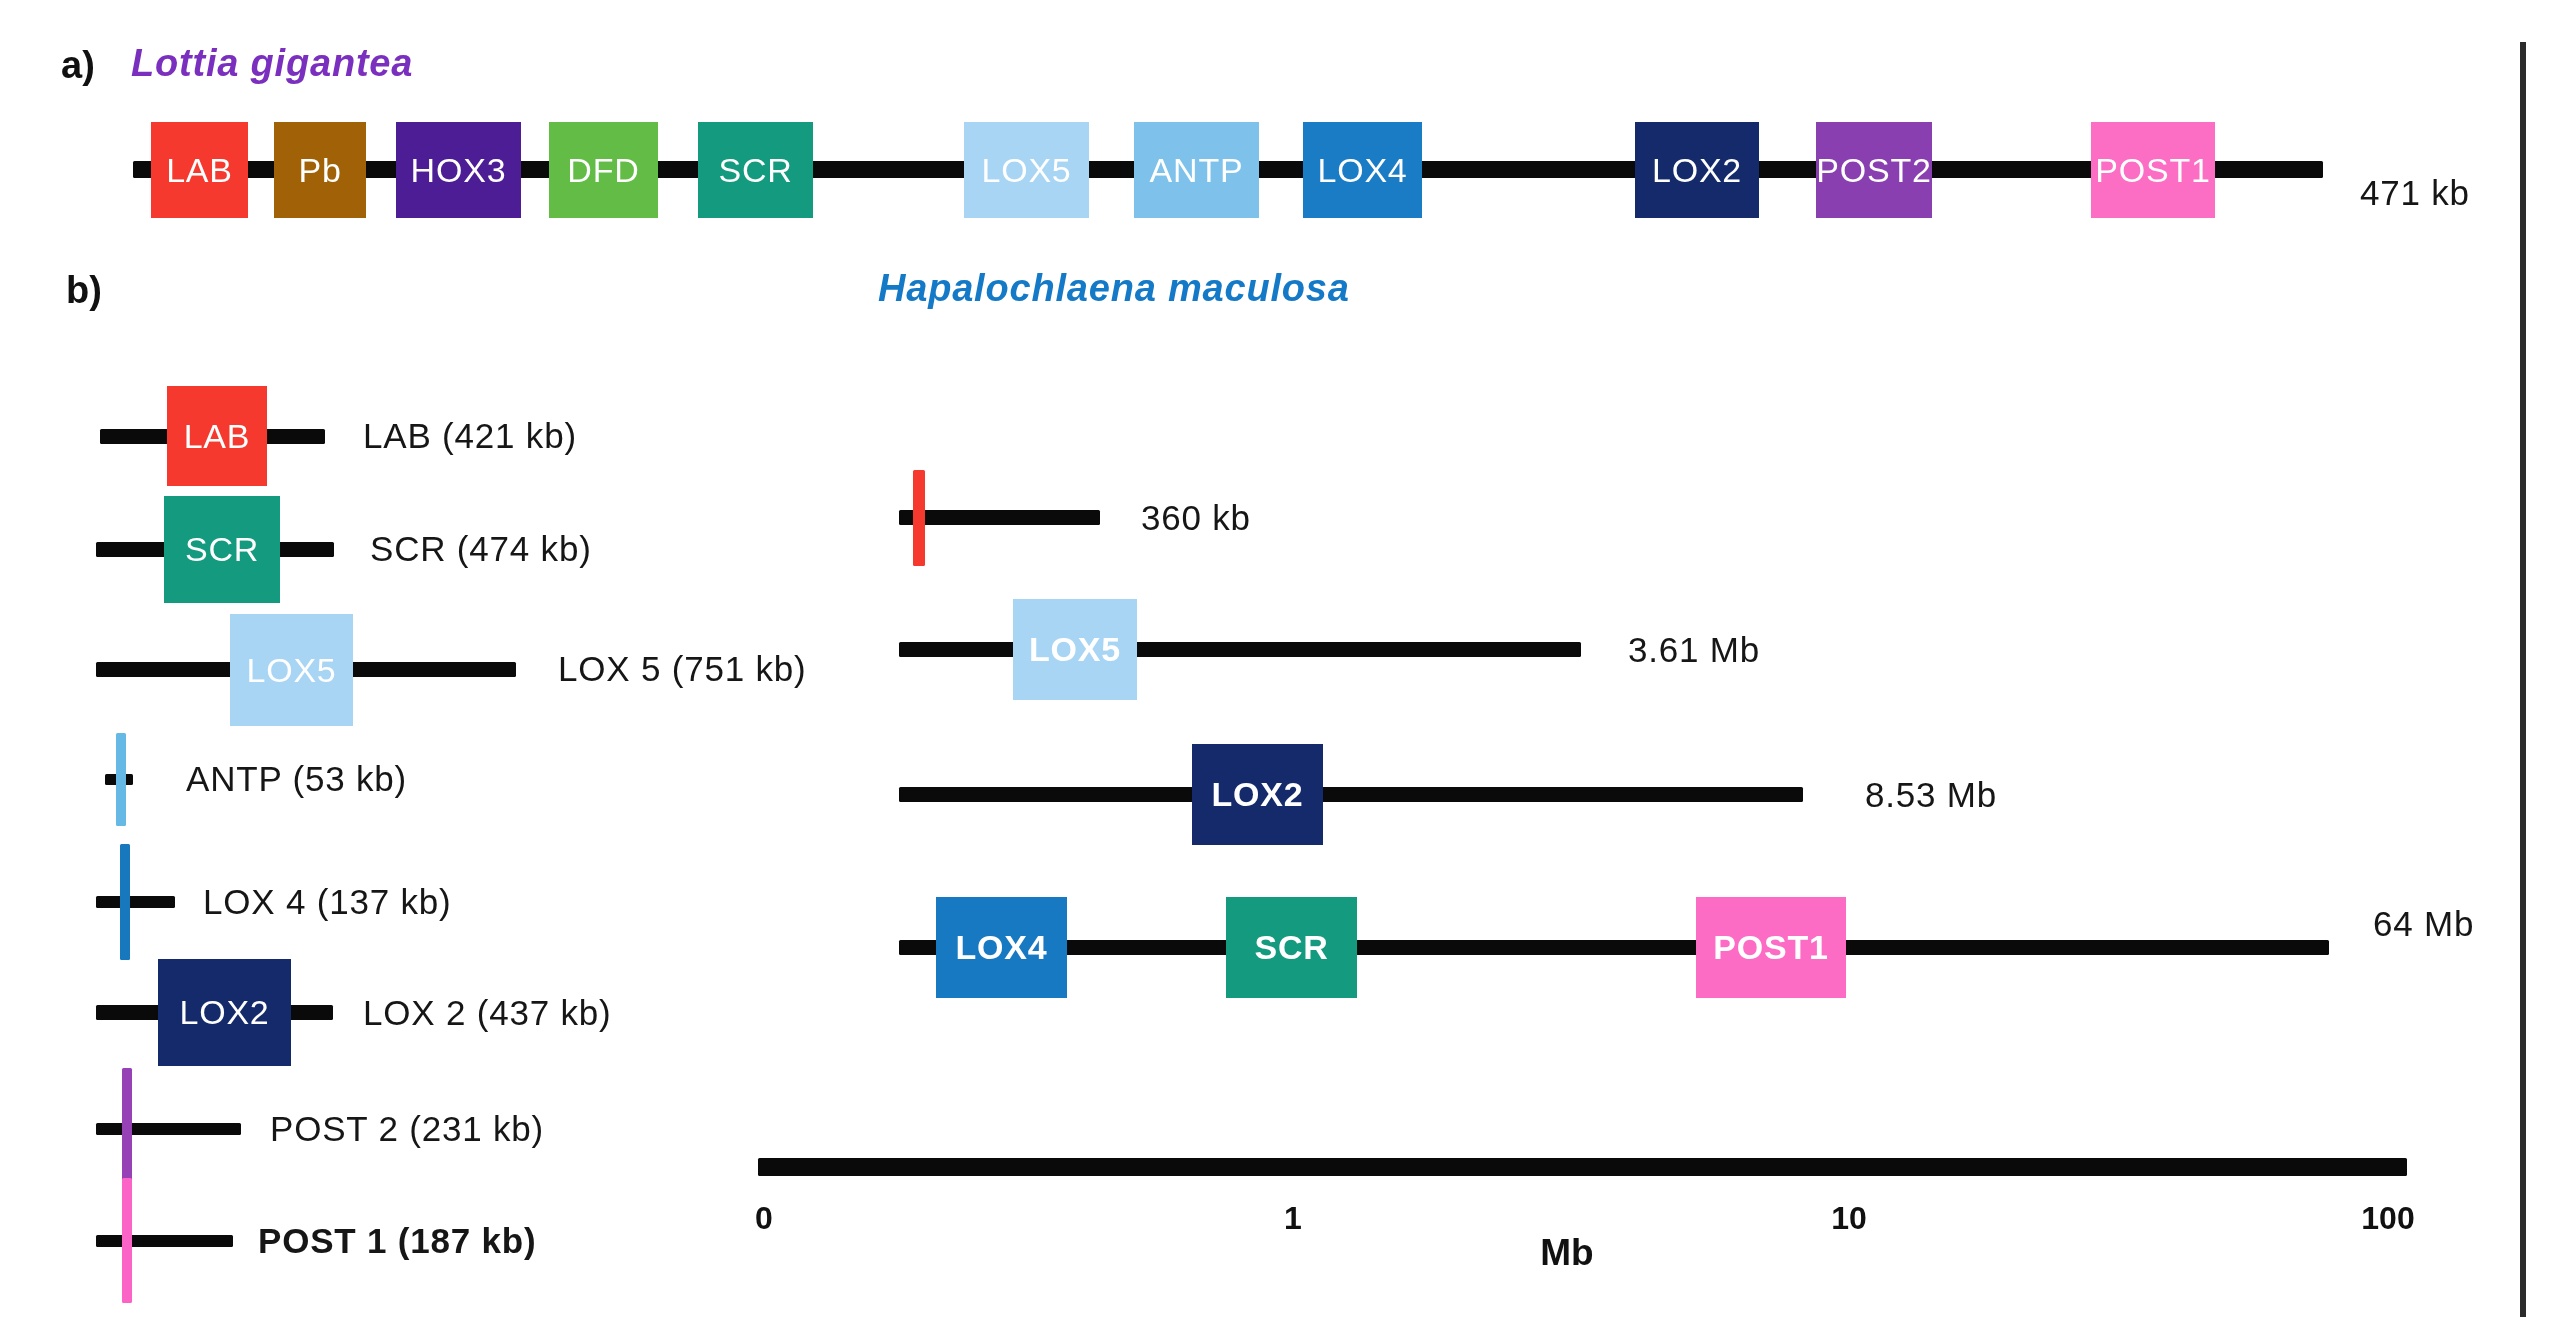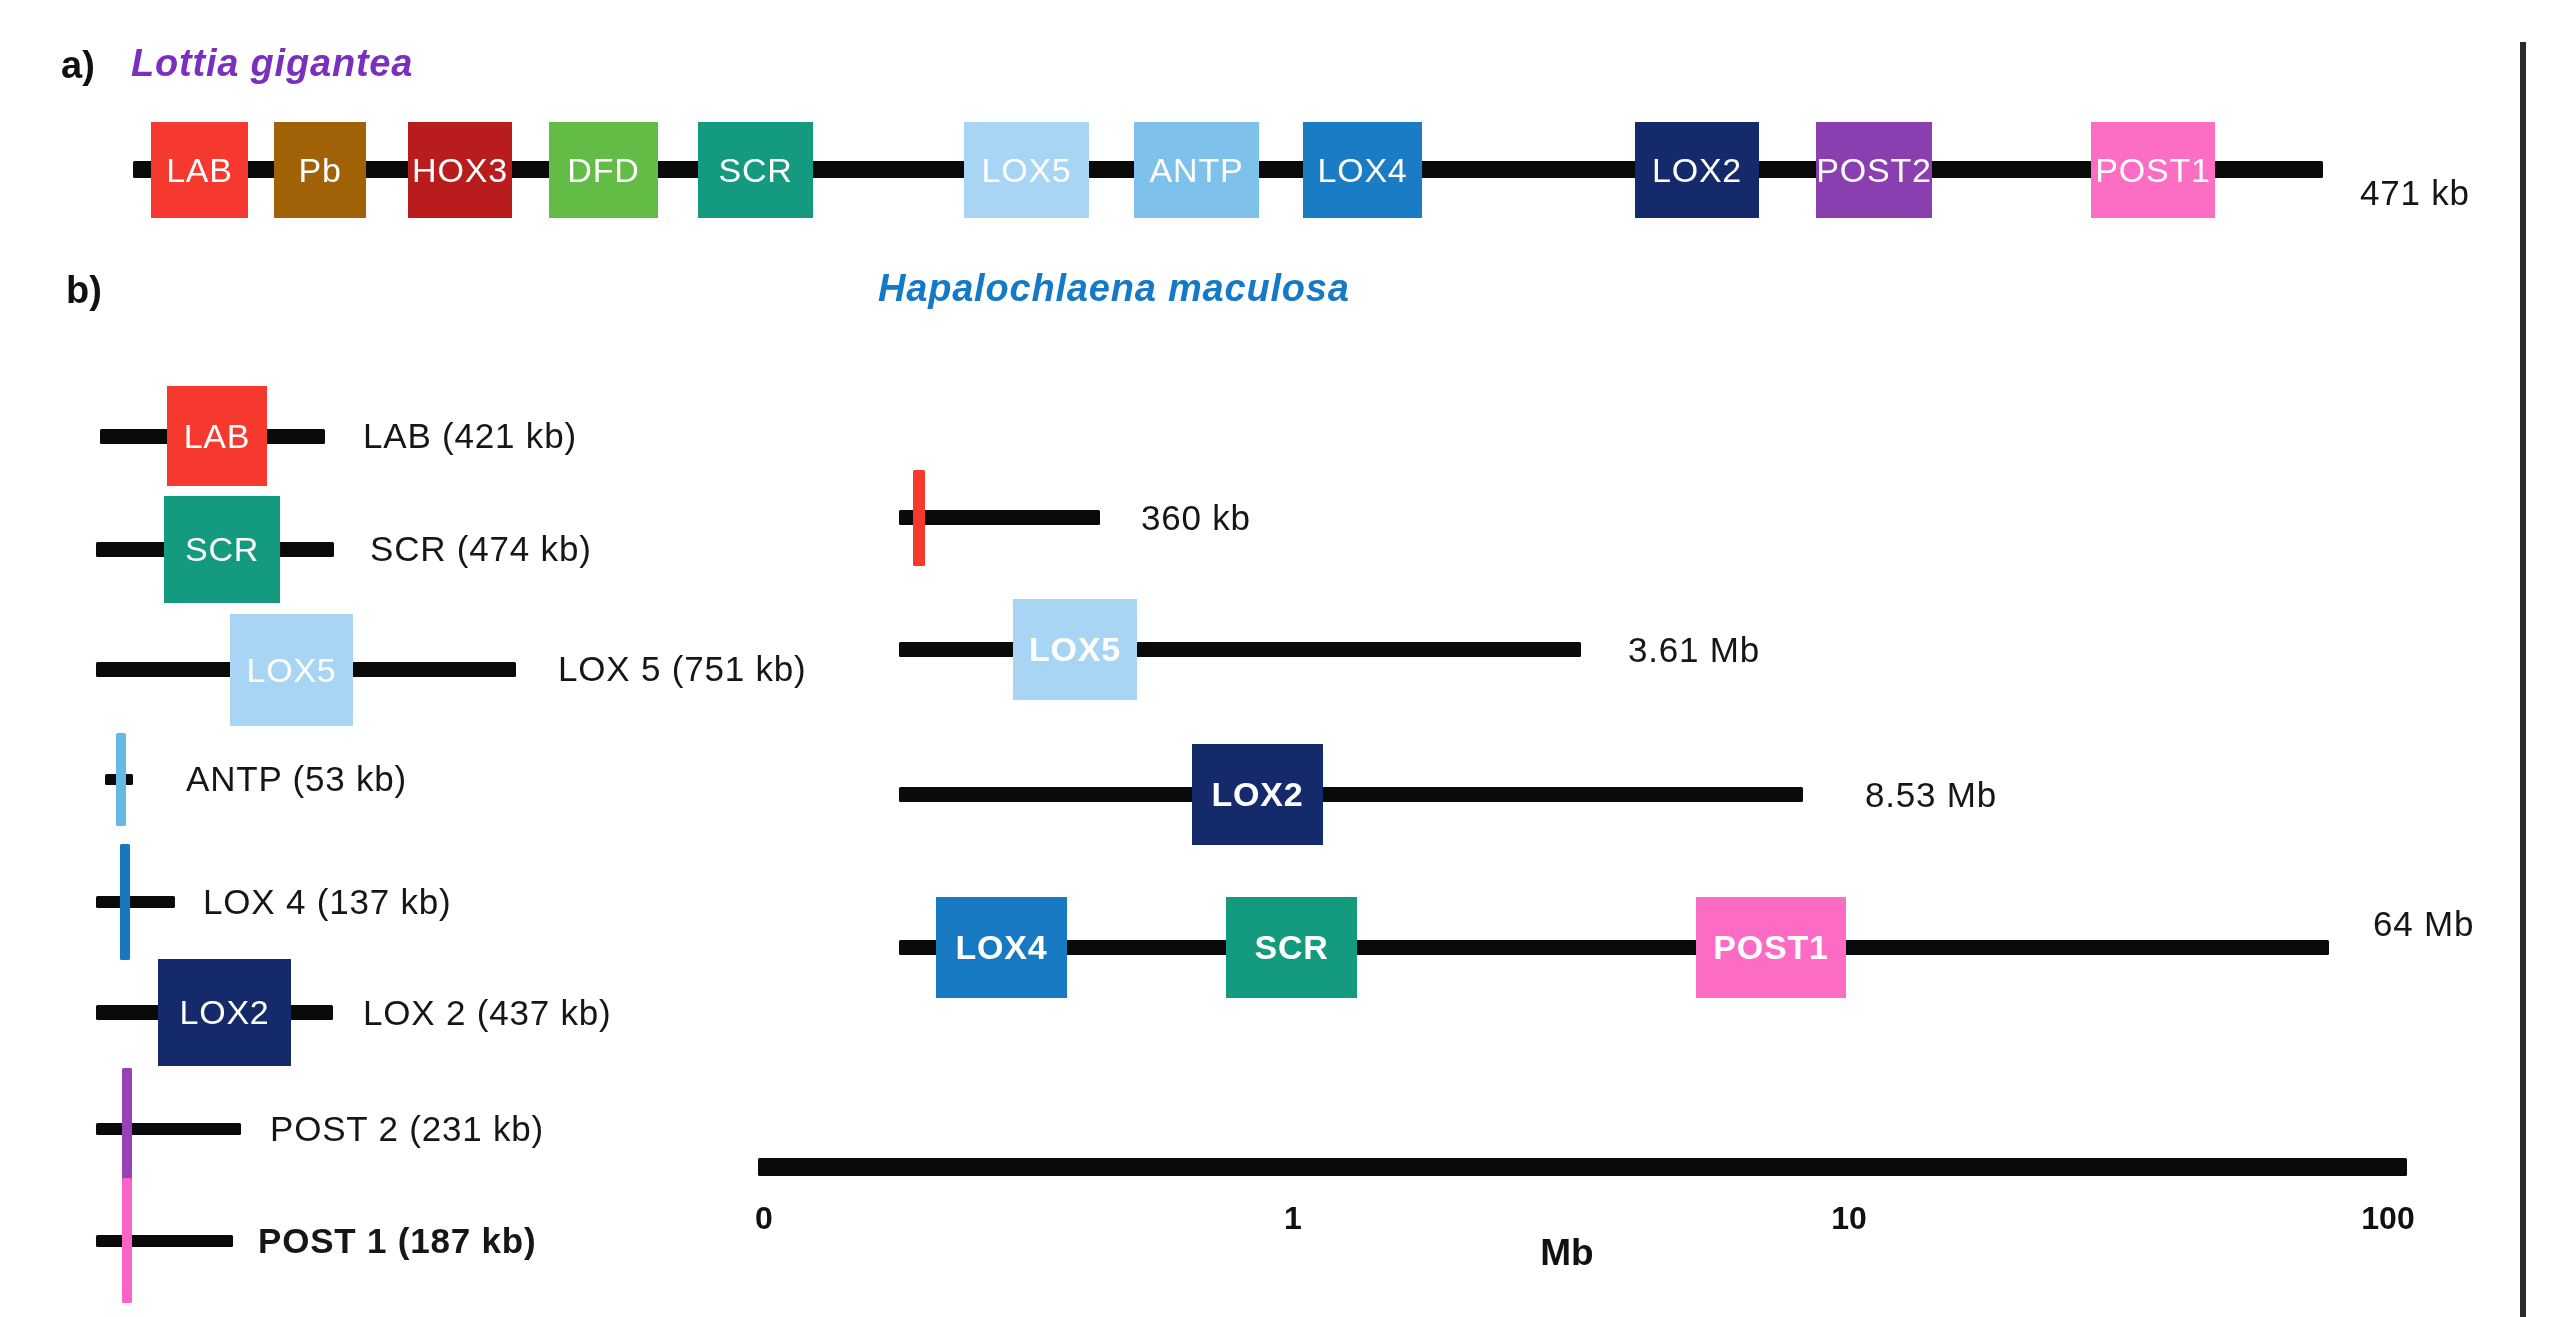--- a/index.html
+++ b/index.html
@@ -52,21 +52,21 @@
 
 <div id="canvas">
 
   <div class="panel-letter" style="left:61px;top:44px;">a)</div>
   <div class="species-title" id="species-a" style="left: 131px; top: 42px; color: rgb(123, 47, 190);">Lottia gigantea</div>
 
   <div id="panel-a-cluster">
       <div class="hline" style="left: 133px; top: 161px; width: 2190px; height: 17px;"></div>
       <div class="gene-box" style="left: 151px; top: 122px; width: 97px; height: 96px; background: rgb(245, 57, 47);">LAB</div>
       <div class="gene-box" style="left: 274px; top: 122px; width: 92px; height: 96px; background: #a16207;">Pb</div>
-      <div class="gene-box" style="left: 408px; top: 122px; width: 104px; height: 96px; background: #b91c1c;">HOX3</div>
+      <div class="gene-box" style="left: 396px; top: 122px; width: 125px; height: 96px; background: #4c1d95;">HOX3</div>
       <div class="gene-box" style="left: 549px; top: 122px; width: 109px; height: 96px; background: rgb(99, 188, 70);">DFD</div>
       <div class="gene-box" style="left: 698px; top: 122px; width: 115px; height: 96px; background: rgb(20, 154, 127);">SCR</div>
       <div class="gene-box" style="left: 964px; top: 122px; width: 125px; height: 96px; background: rgb(169, 213, 245);">LOX5</div>
       <div class="gene-box" style="left: 1134px; top: 122px; width: 125px; height: 96px; background: rgb(126, 194, 236);">ANTP</div>
       <div class="gene-box" style="left: 1303px; top: 122px; width: 119px; height: 96px; background: rgb(27, 124, 198);">LOX4</div>
       <div class="gene-box" style="left: 1635px; top: 122px; width: 124px; height: 96px; background: rgb(20, 42, 107);">LOX2</div>
       <div class="gene-box" style="left: 1816px; top: 122px; width: 116px; height: 96px; background: rgb(138, 63, 176);">POST2</div>
       <div class="gene-box" style="left: 2091px; top: 122px; width: 124px; height: 96px; background: rgb(251, 110, 196);">POST1</div>
     </div>
 

